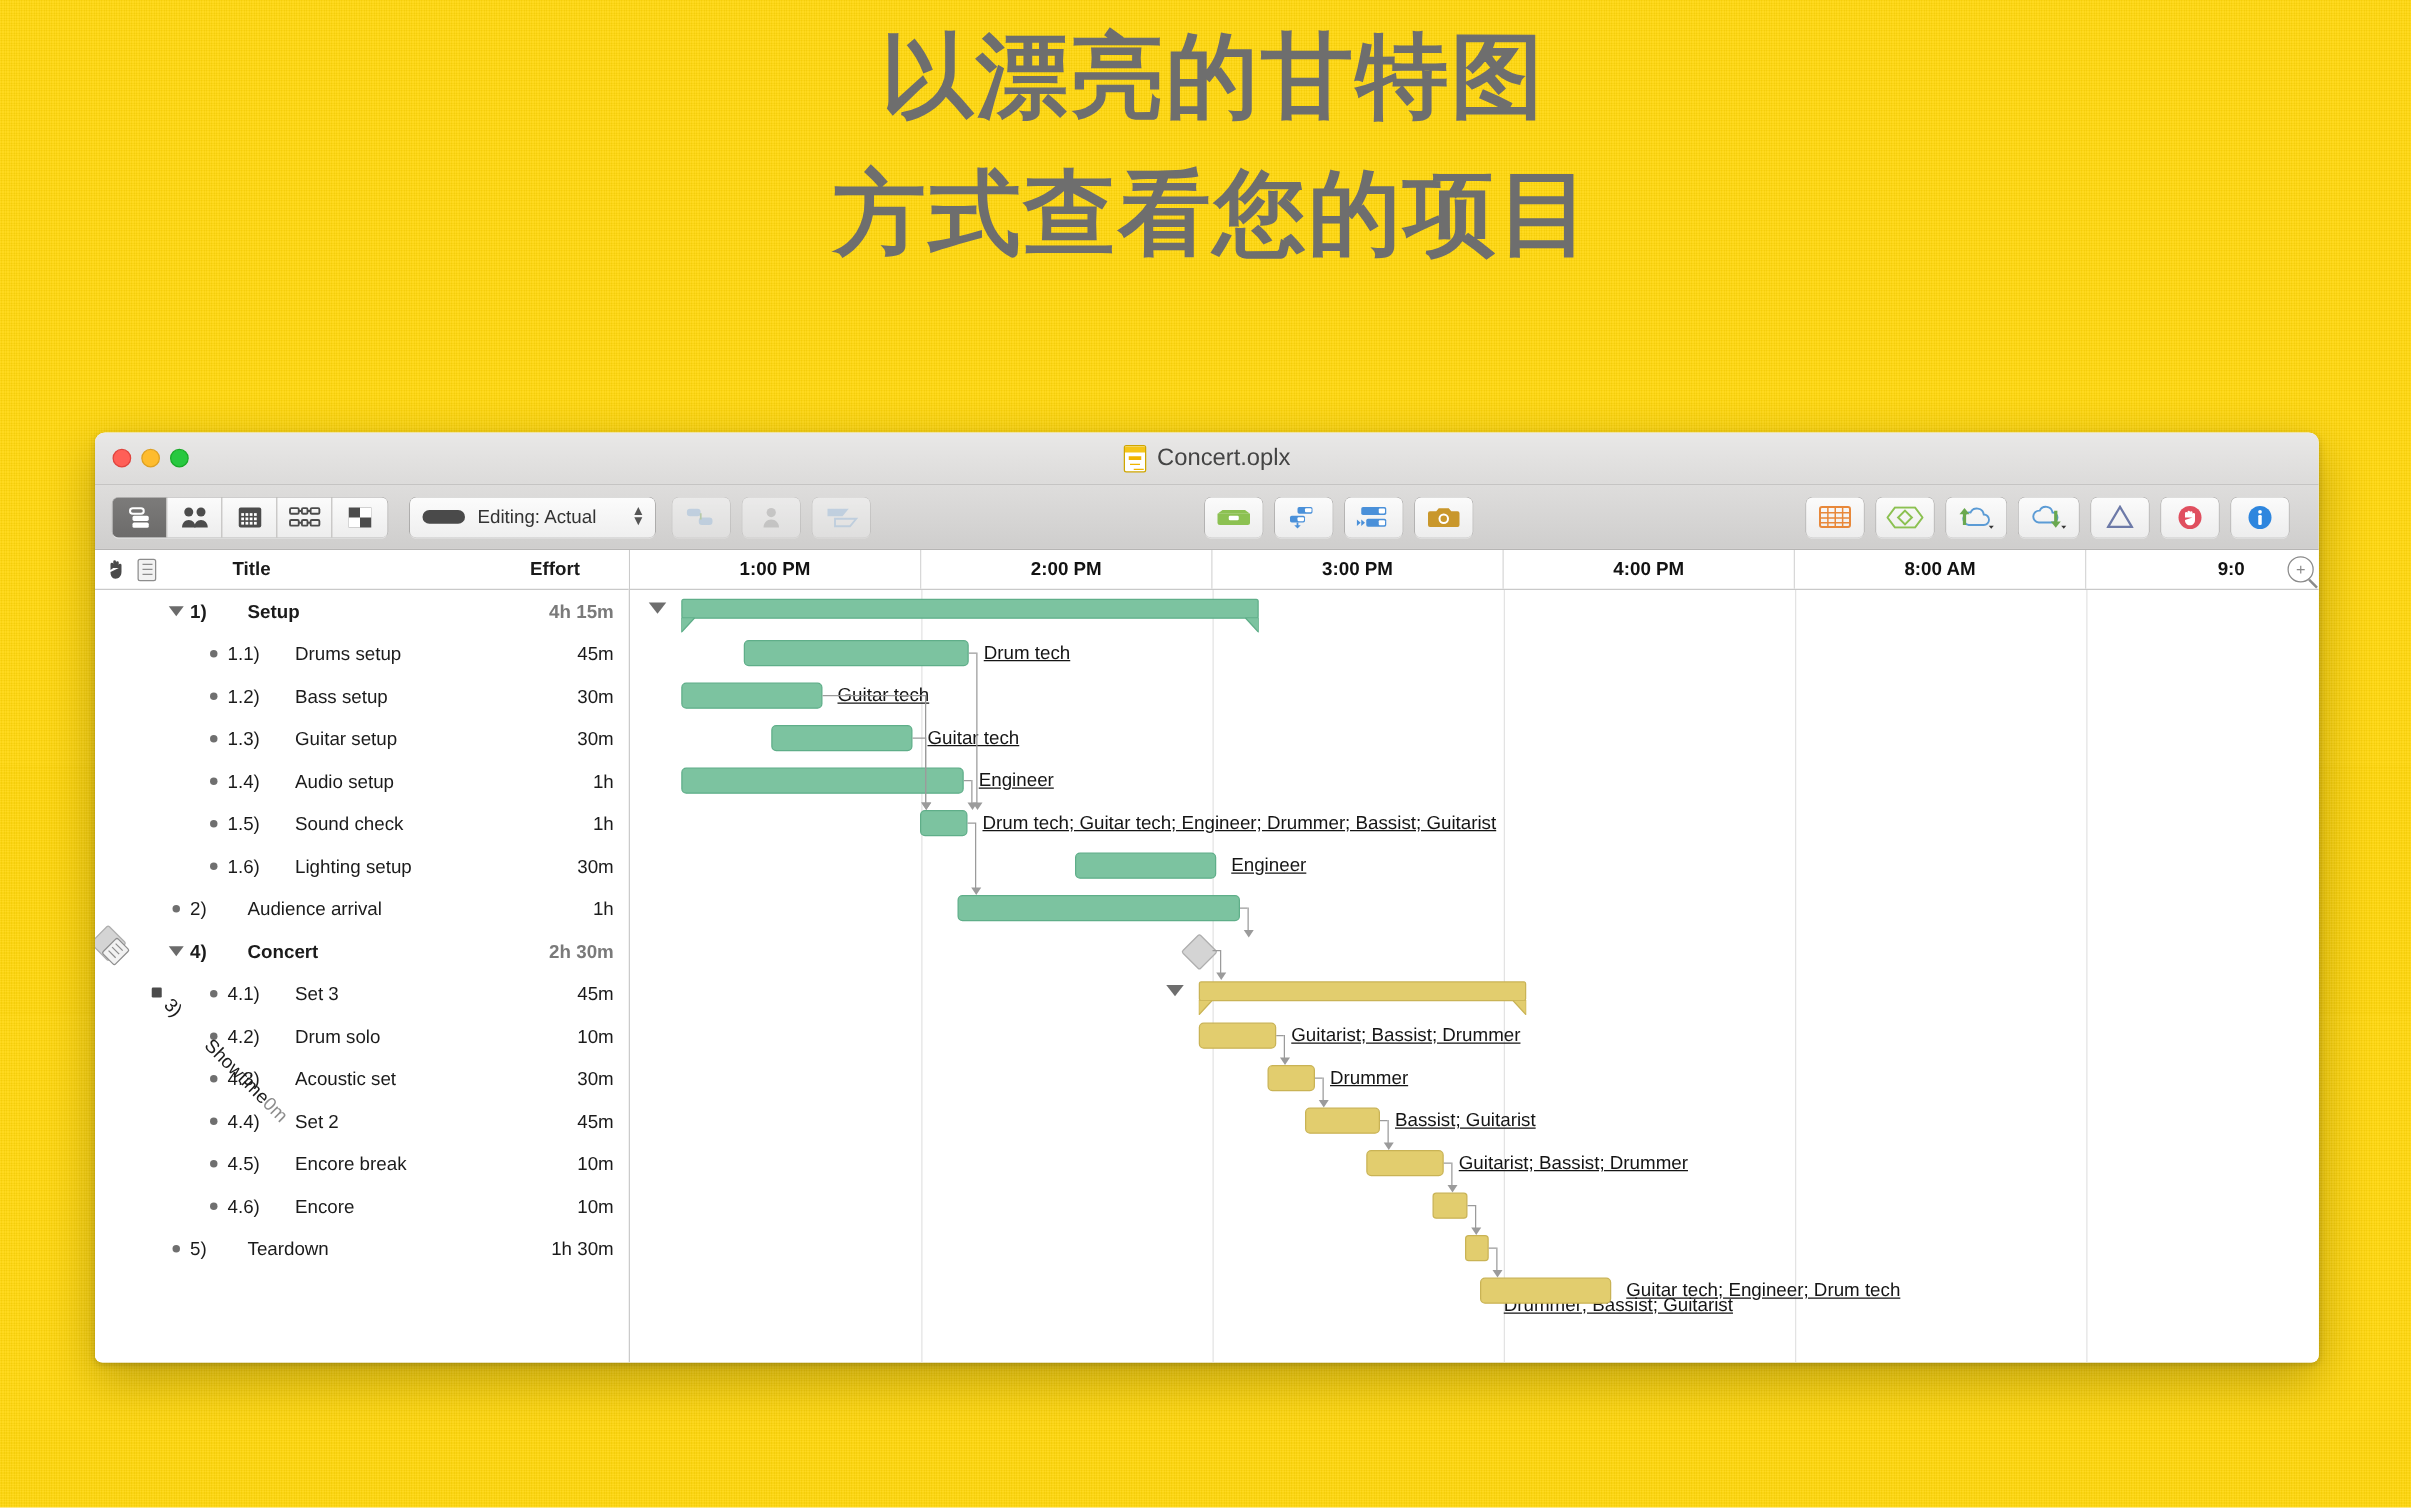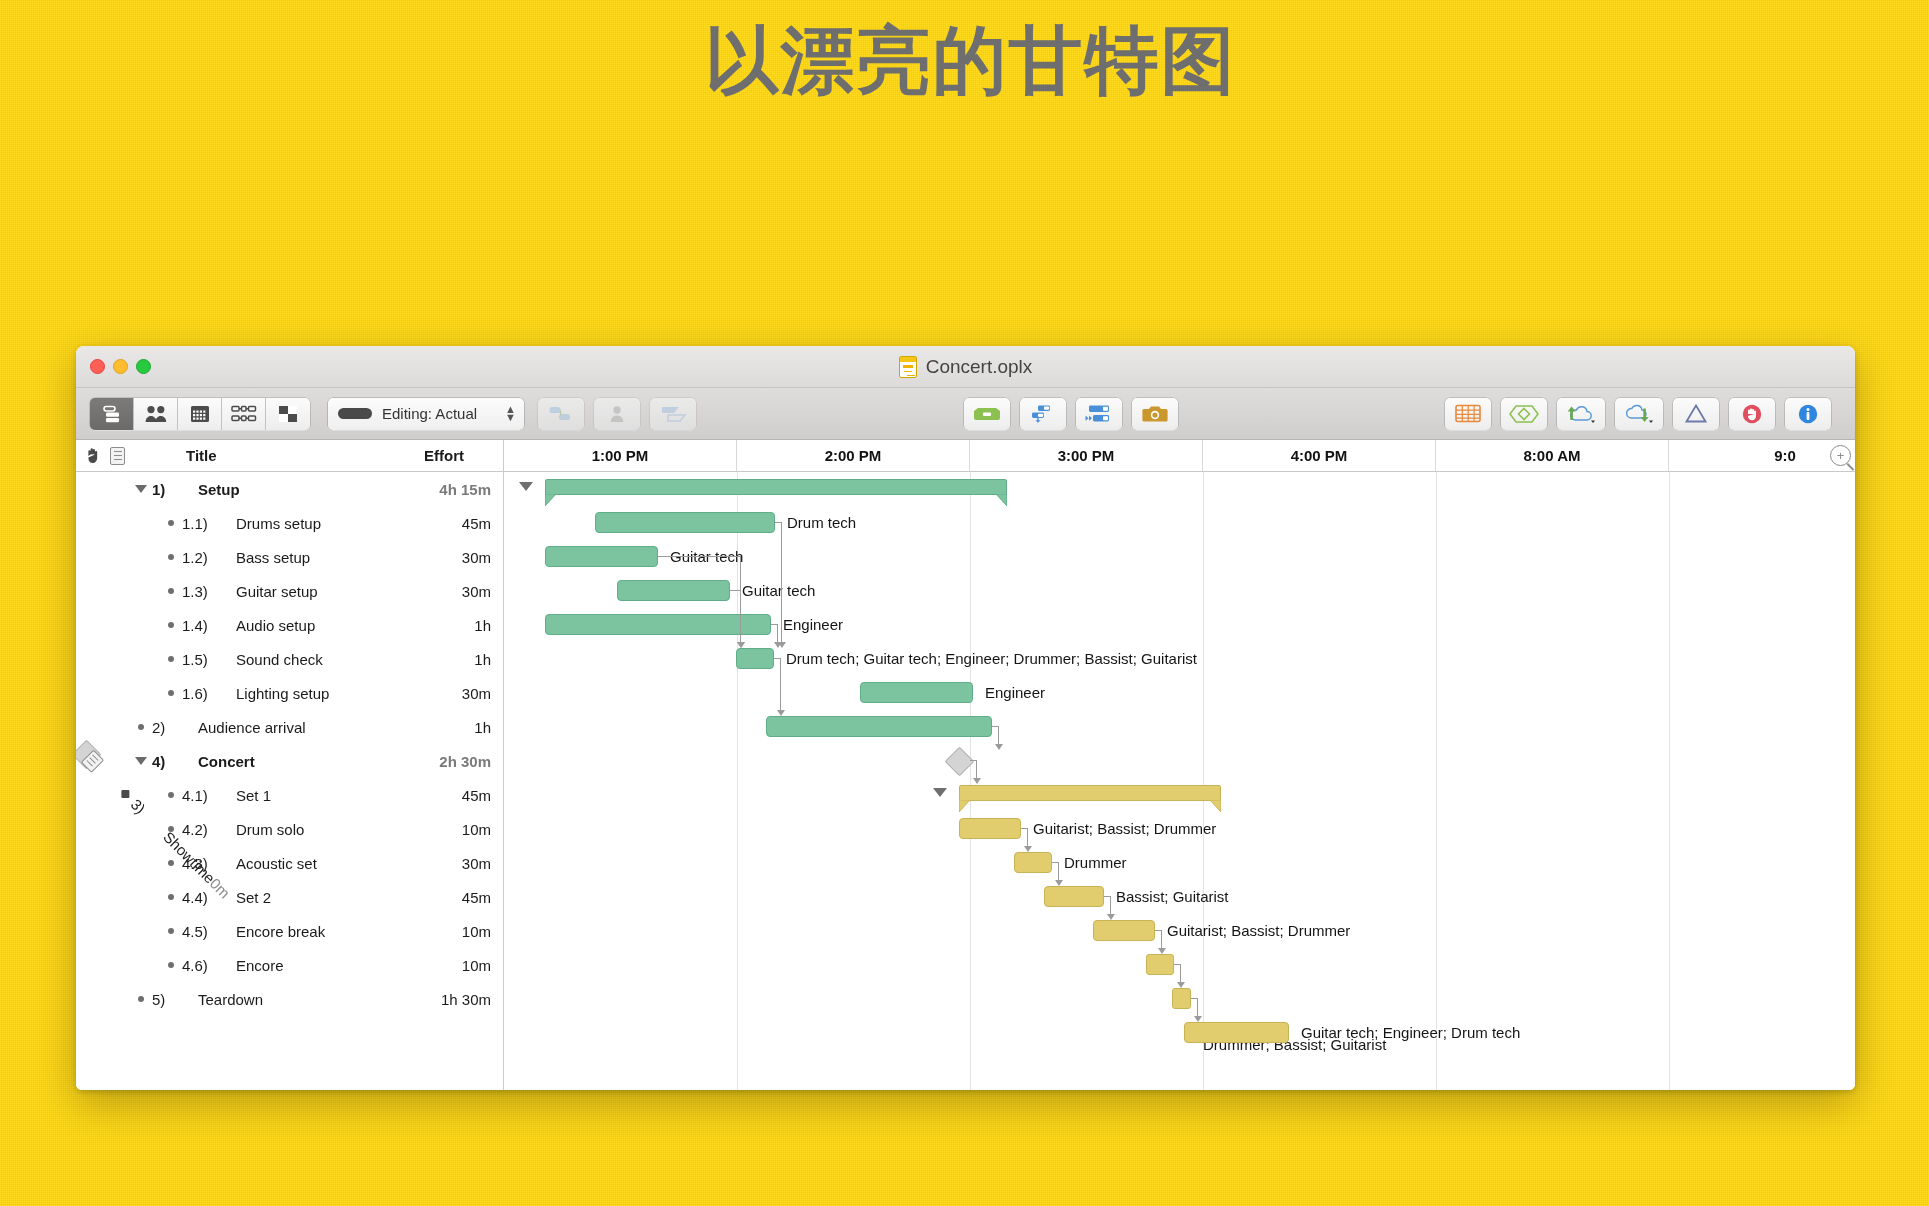--- a/index.html
+++ b/index.html
@@ -228,20 +228,21 @@
   .sumbar .body { position:absolute; left:0; right:0; top:0; height: 16px; border-radius: 2px; }
   .sumbar.green .body { background: #7cc3a0; border: 1px solid #5fae89; }
   .sumbar.yellow .body { background: #e2cd6e; border: 1px solid #c9b355; }
   .tail { position: absolute; top: 15px; width: 11px; height: 12px; }
   .tail.l { left: 0; }
   .tail.r { right: 0; }
 
   .label {
     position: absolute; font-size: 15px; color: #151515; white-space: nowrap;
     line-height: 21px;
+    text-decoration: underline;
   }
   .disc-tri {
     position: absolute;
     width: 0; height: 0;
     border-left: 7px solid transparent; border-right: 7px solid transparent;
     border-top: 9px solid #6e6e6e;
   }
   .milestone {
     position: absolute; width: 21px; height: 21px;
     background: #d4d4d4; border: 1px solid #aeaeae;
@@ -256,20 +257,21 @@
     border-top: 6px solid #9b9b9b;
   }
 </style>
 </head>
 <body>
 
 <div class="grain"></div>
 
 <div class="headline">
   <div>以漂亮的甘特图</div>
+  <div>方式查看您的项目</div>
 </div>
 
 <div class="window">
 
   <div class="titlebar">
     <div class="traffic">
       <div class="light red"></div>
       <div class="light yellow"></div>
       <div class="light green"></div>
     </div>
@@ -575,21 +577,21 @@
             <div class="r-title">Concert</div>
             <div class="r-effort">2h 30m</div>
           </div>
           <div class="row">
             <div class="r-gutter"></div>
             <div class="r-indent" style="width: 48px;"></div>
             <div class="r-disc">
               <div class="bullet"></div>
             </div>
             <div class="r-num sub">4.1)</div>
-            <div class="r-title">Set 1</div>
+            <div class="r-title">Set 3</div>
             <div class="r-effort">45m</div>
           </div>
           <div class="row">
             <div class="r-gutter"></div>
             <div class="r-indent" style="width: 48px;"></div>
             <div class="r-disc">
               <div class="bullet"></div>
             </div>
             <div class="r-num sub">4.2)</div>
             <div class="r-title">Drum solo</div>

